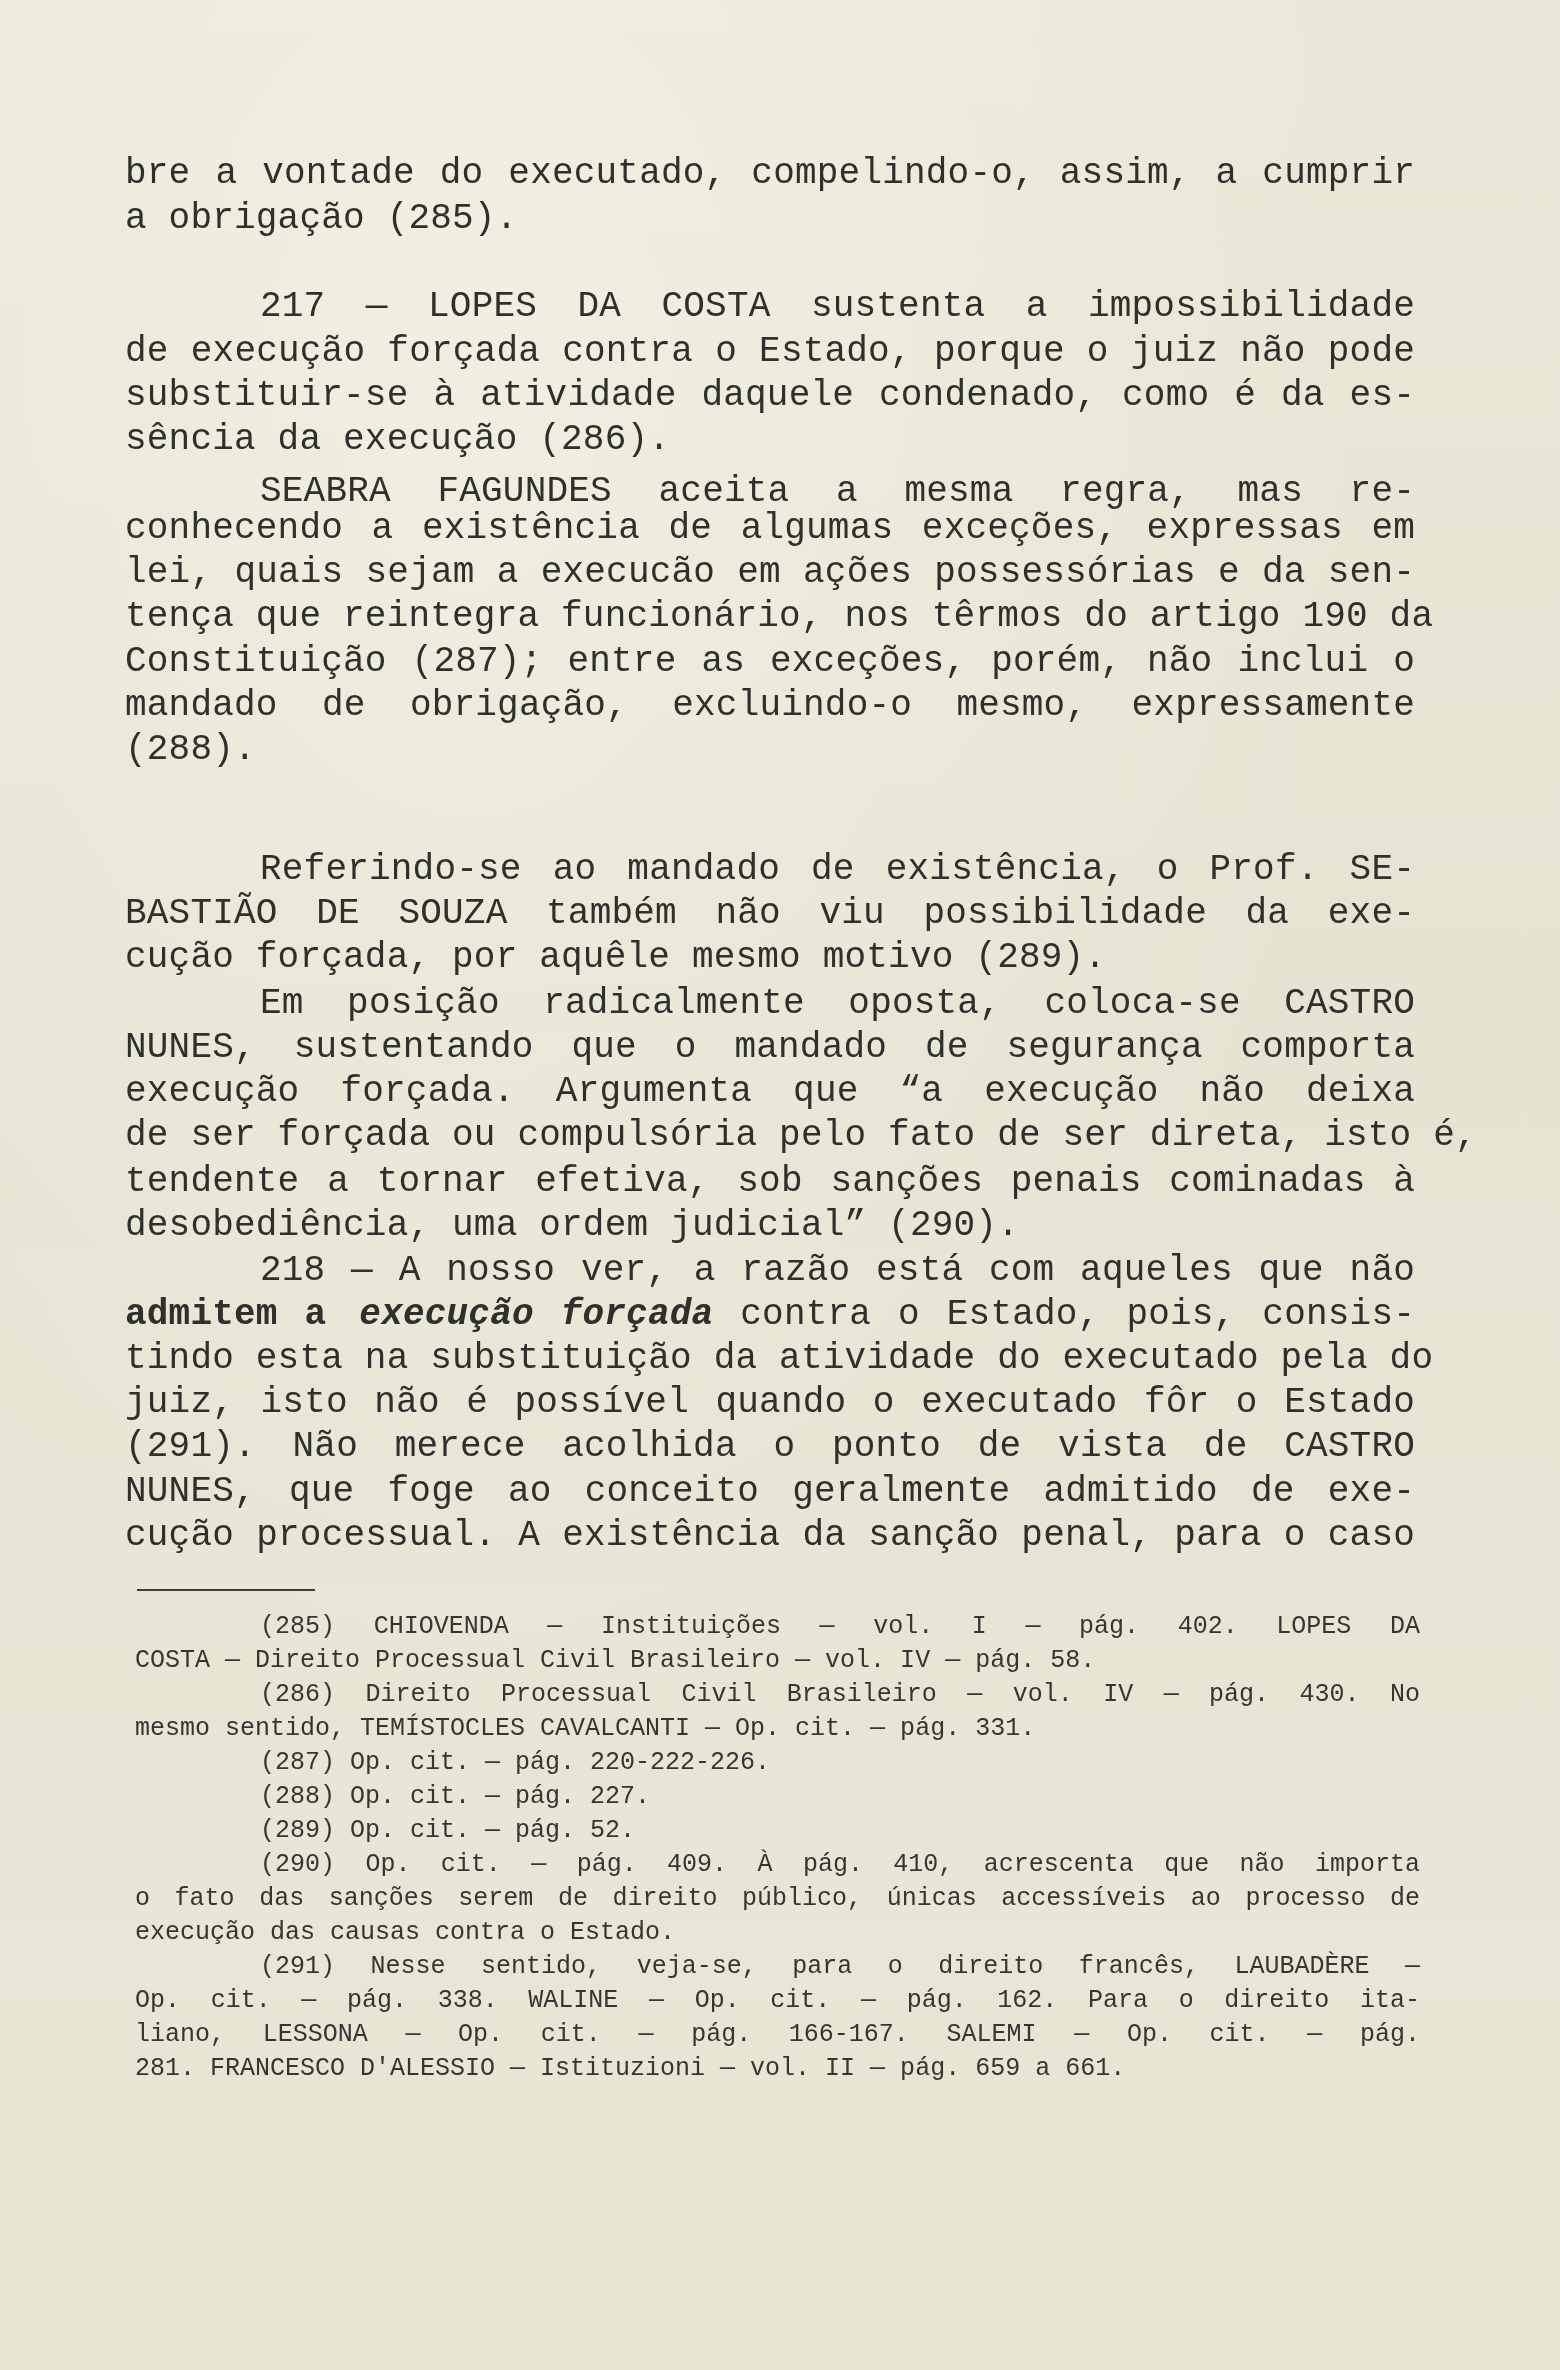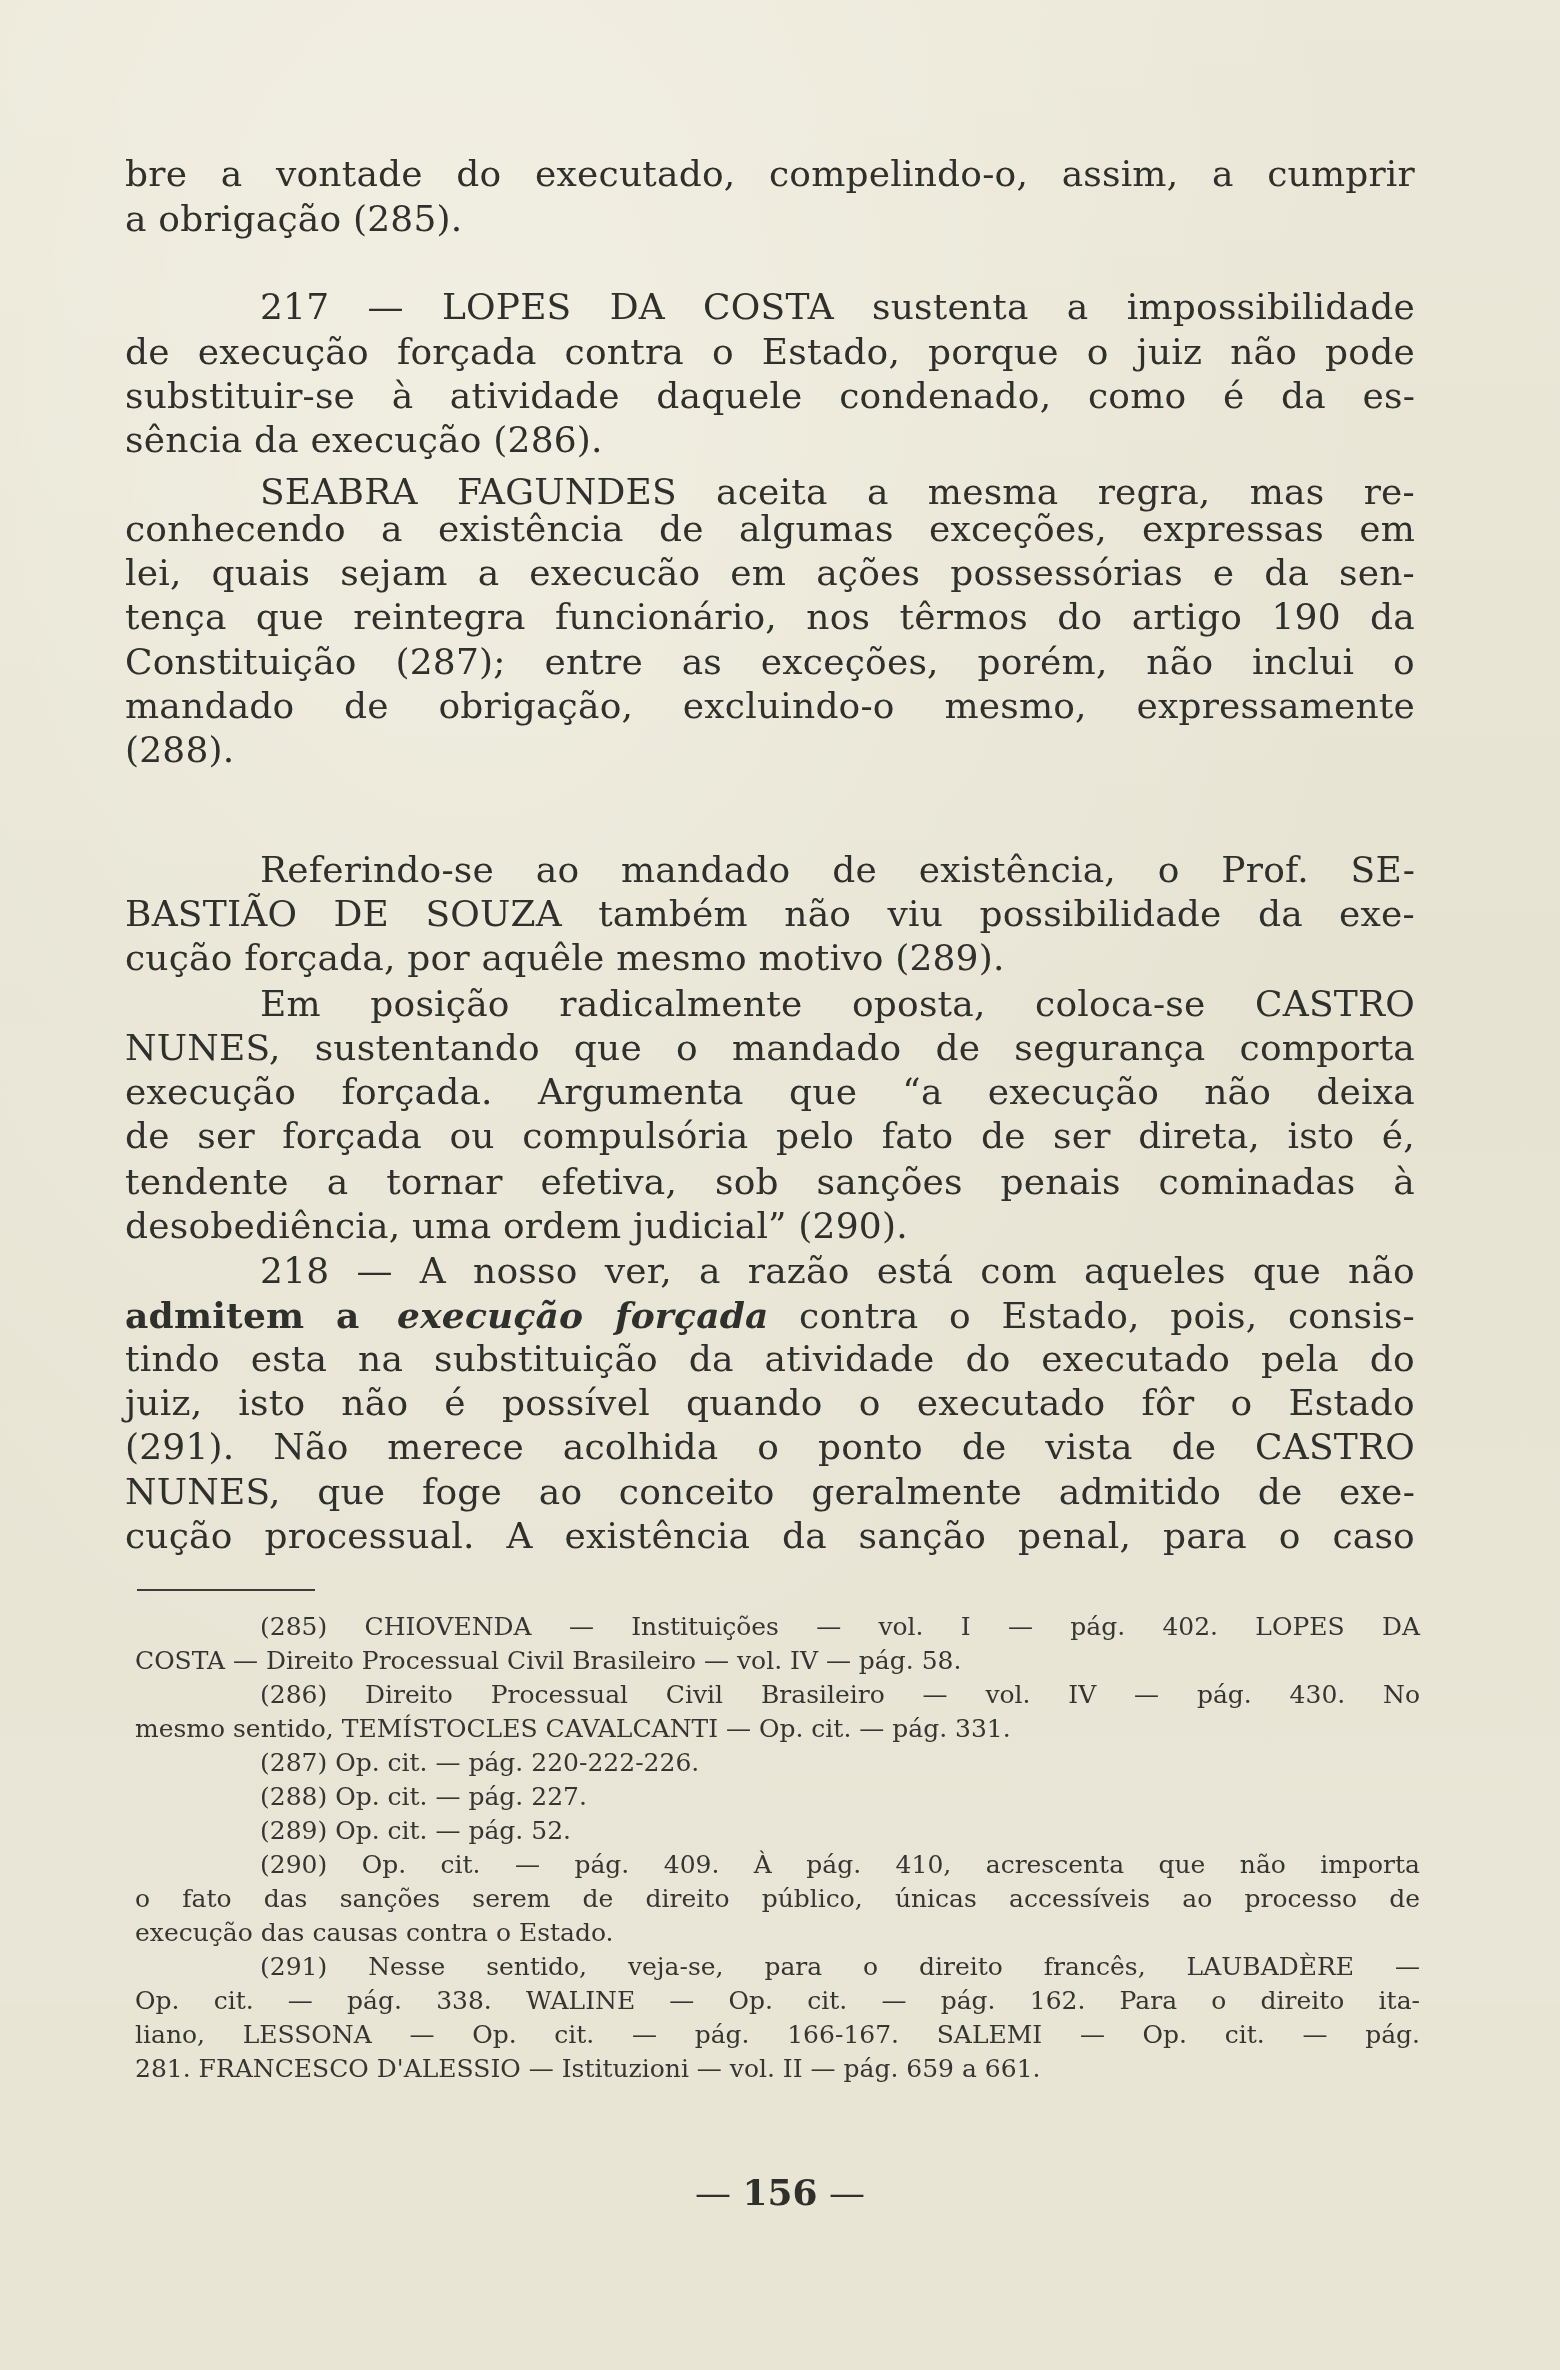--- a/index.html
+++ b/index.html
@@ -8,20 +8,21 @@
     background: #e8e5d5;
     position: relative; overflow: hidden;
     font-family: "DejaVu Serif", "Liberation Serif", serif;
     color: #2f2f2c;
   }
   .page {
     position: absolute; left: 0; top: 0; width: 1560px; height: 2002px;
     background:
       radial-gradient(ellipse at 30% 20%, rgba(255,255,245,0.35), rgba(0,0,0,0) 60%),
       linear-gradient(180deg, #ebe8d9 0%, #e6e3d3 50%, #e9e6d7 100%);
+    font-family: Liberation Mono, monospace;
   }
   .ln {
     position: absolute;
     left: 125px; width: 1290px;
     font-size: 36px;
     line-height: 44px;
     white-space: nowrap;
     text-align: justify;
     text-align-last: justify;
     letter-spacing: 0.2px;
@@ -108,19 +109,14 @@
     <div class="fn indent last" style="top:1814px">(289) Op. cit. — pág. 52.</div>
     <div class="fn indent" style="top:1848px">(290) Op. cit. — pág. 409. À pág. 410, acrescenta que não importa</div>
     <div class="fn" style="top:1882px">o fato das sanções serem de direito público, únicas accessíveis ao processo de</div>
     <div class="fn last" style="top:1916px">execução das causas contra o Estado.</div>
     <div class="fn indent" style="top:1950px">(291) Nesse sentido, veja-se, para o direito francês, LAUBADÈRE —</div>
     <div class="fn" style="top:1984px">Op. cit. — pág. 338. WALINE — Op. cit. — pág. 162. Para o direito ita-</div>
     <div class="fn" style="top:2018px">liano, LESSONA — Op. cit. — pág. 166-167. SALEMI — Op. cit. — pág.</div>
     <div class="fn last" style="top:2052px">281. FRANCESCO D'ALESSIO — Istituzioni — vol. II — pág. 659 a 661.</div>
   </div>
 
-  <div class="pageno">
-    <span>—</span>
-    <span class="num">156</span>
-    <span>—</span>
-  </div>
 
 </div>
 
 </body></html>

